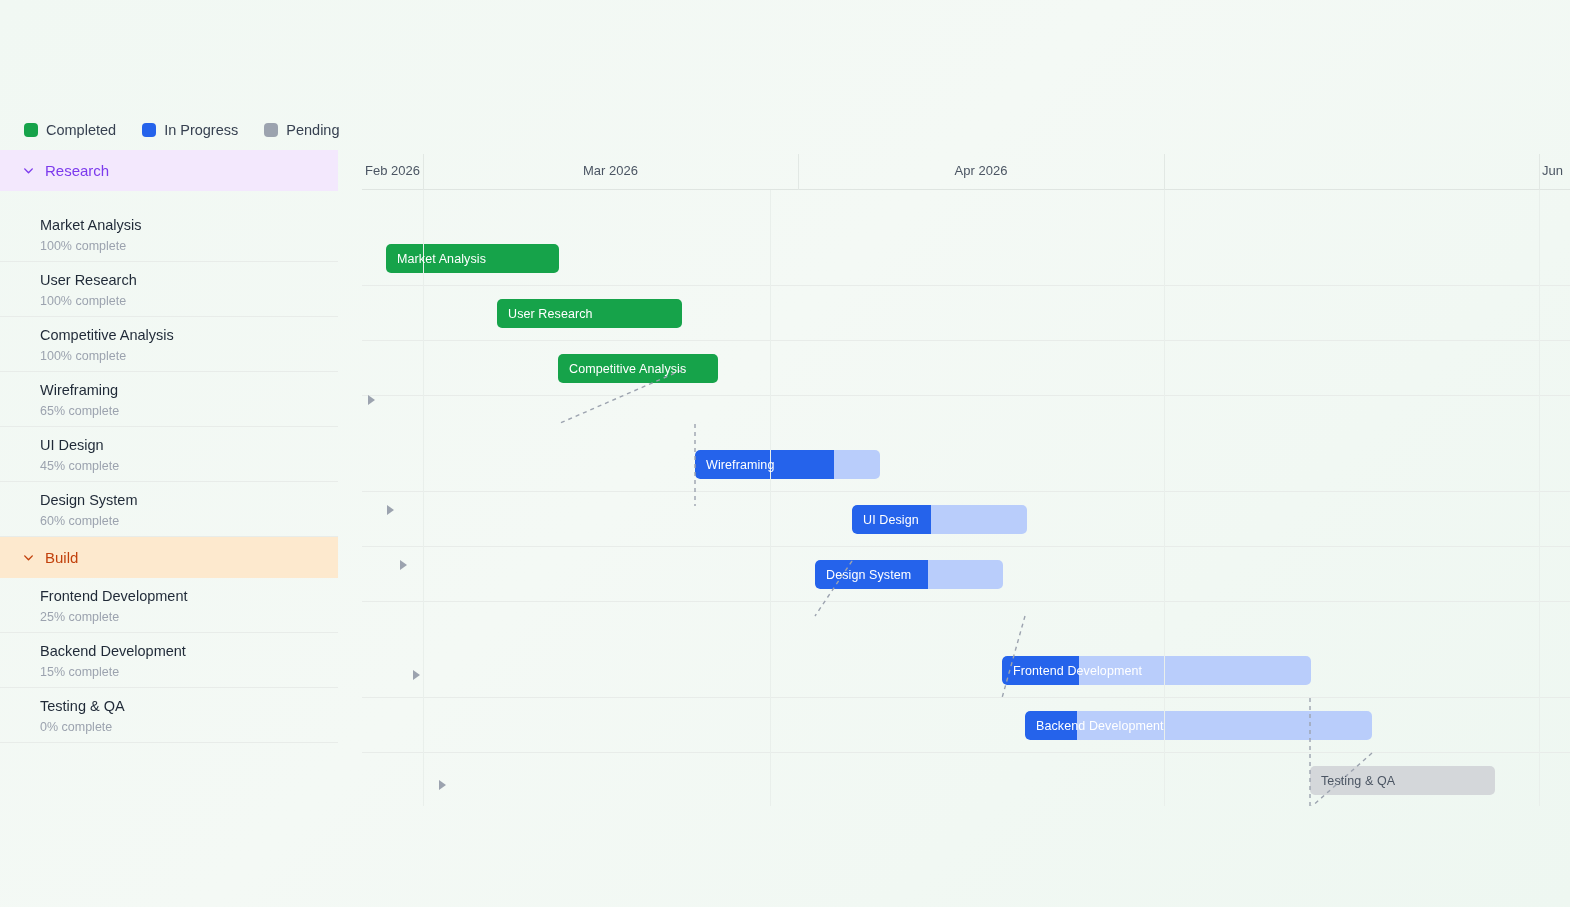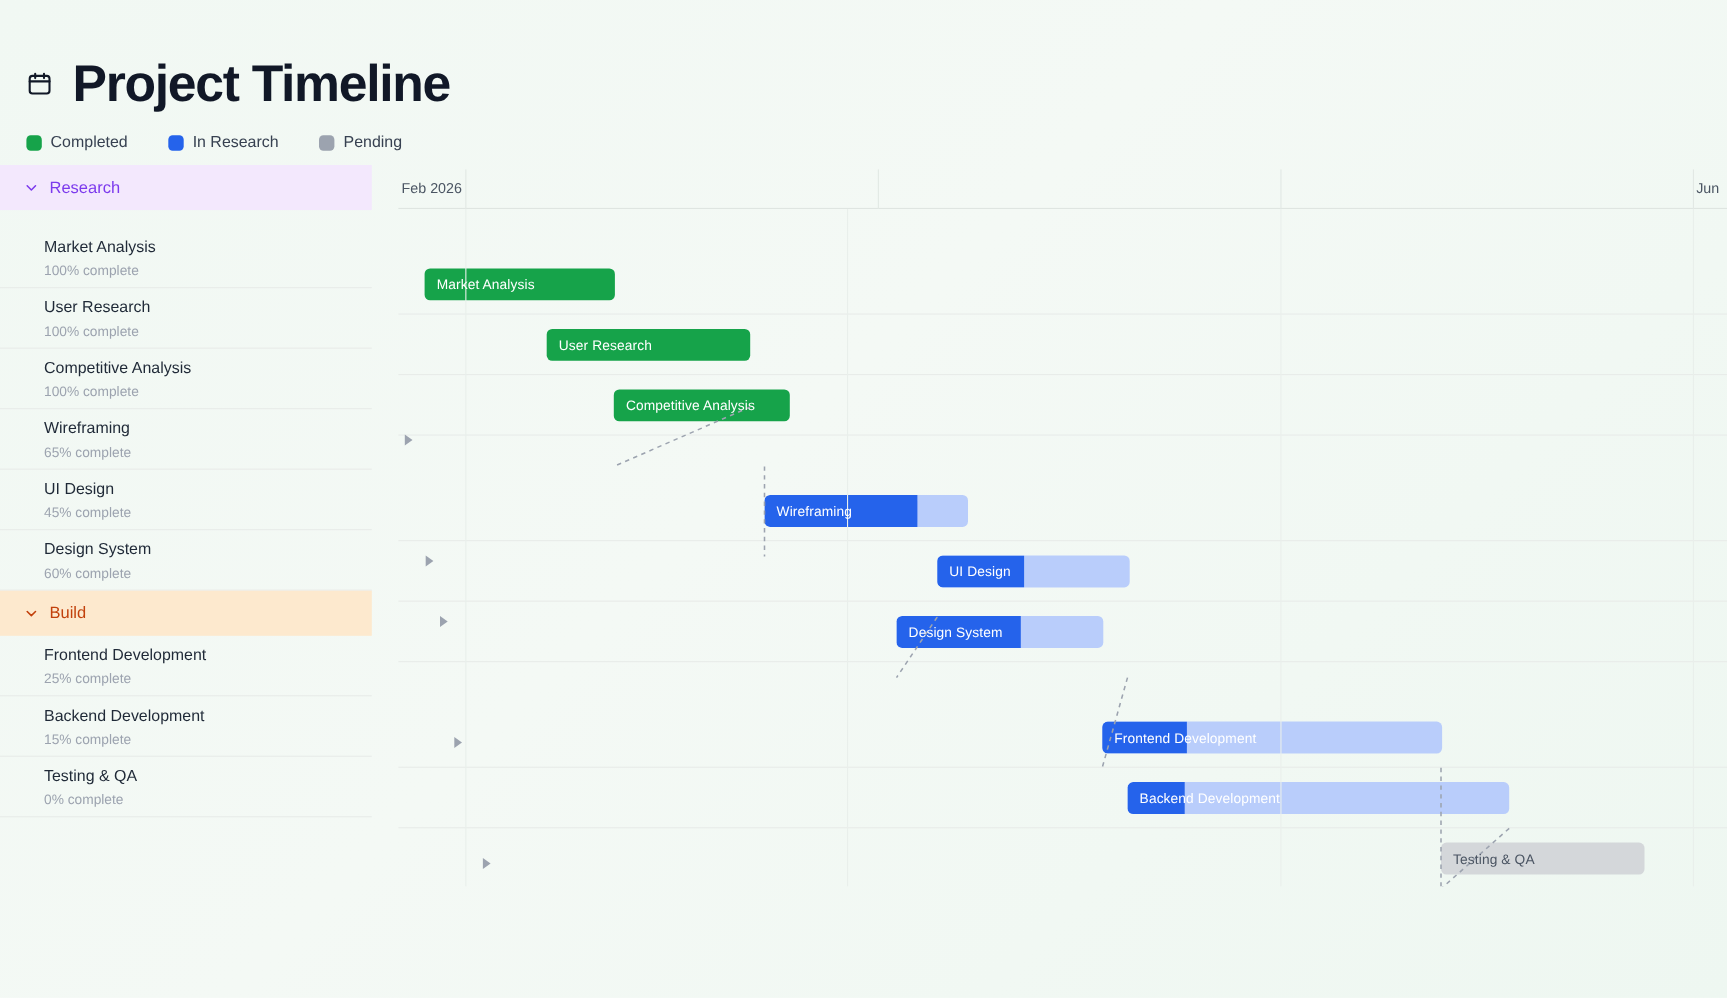--- a/index.html
+++ b/index.html
@@ -13,21 +13,21 @@
   #root { position: relative; width: 1570px; height: 907px; }
 
   
   .title-row { position: absolute; left: 24px; top: 52px; display: flex; align-items: center; gap: 18px; }
   .cal-icon { width: 24px; height: 24px; flex: 0 0 auto; }
   .page-title {
     font-size: 47px; font-weight: 700; color: #111827;
     letter-spacing: -1.2px; line-height: 1; white-space: nowrap;
   }
   .legend { position: absolute; left: 24px; top: 122px; display: flex; align-items: center; gap: 10px; }
-  .legend-item { display: flex; align-items: center; gap: 8px; margin-right: 27px; justify-content: space-between; }
+  .legend-item { display: flex; align-items: center; gap: 8px; margin-right: 16px; justify-content: space-between; }
   .legend-swatch { width: 14px; height: 14px; border-radius: 4px; }
   .legend-label { font-size: 14.5px; color: #374151; white-space: nowrap; }
 
   
   .board { position: absolute; left: 0px; top: 150px; width: 1570px; height: 656px; }
 
   .task-col { position: absolute; left: 0; top: 0; width: 338px; height: 656px; }
   .chart-col { position: absolute; left: 362px; top: 0; right: 0; height: 656px; overflow: hidden; }
 
   
@@ -74,37 +74,29 @@
   }
   .arrowhead { position: absolute; width: 0; height: 0;
     border-top: 5px solid transparent; border-bottom: 5px solid transparent;
     border-right: 7px solid #9ca3af; }
 </style>
 </head>
 <body>
 
 <div id="root">
 
-  <div class="title-row">
-    <svg class="cal-icon" viewBox="0 0 24 24" fill="none" stroke="#111827" stroke-width="1.9" stroke-linecap="round" stroke-linejoin="round">
-      <rect x="3" y="5" width="18" height="16" rx="2.5"></rect>
-      <path d="M3 10h18"></path>
-      <path d="M8 3v4M16 3v4"></path>
-    </svg>
-    <div class="page-title">Project Timeline</div>
-  </div>
 
   <div class="legend" id="legend-host">
       <div class="legend-item">
         <span class="legend-swatch" style="background: rgb(22, 163, 74);"></span>
         <span class="legend-label">Completed</span>
       </div>
       <div class="legend-item">
         <span class="legend-swatch" style="background: rgb(37, 99, 235);"></span>
-        <span class="legend-label">In Research</span>
+        <span class="legend-label">In Progress</span>
       </div>
       <div class="legend-item">
         <span class="legend-swatch" style="background: rgb(156, 163, 175);"></span>
         <span class="legend-label">Pending</span>
       </div>
     </div>
 
   <div class="board">
 
     <div class="task-col">
@@ -178,20 +170,22 @@
               <div class="t-name">Testing &amp; QA</div>
               <div class="t-sub">0% complete</div>
             </div>
           </div>
         </div>
     </div>
 
     <div class="chart-col">
       <div class="month-head" id="month-host">
           <div class="month-cell" style="left: 0px; width: 61px; text-align: right;">Feb 2026</div>
+          <div class="month-cell" style="left: 61px; width: 375px;">Mar 2026</div>
+          <div class="month-cell" style="left: 436px; width: 366px;">Apr 2026</div>
           <div class="month-cell" style="left: 1177px; width: 27px;">Jun</div>
           <div class="month-sep" style="left: 61px;"></div>
           <div class="month-sep" style="left: 436px;"></div>
           <div class="month-sep" style="left: 802px;"></div>
           <div class="month-sep" style="left: 1177px;"></div>
         </div>
       <div id="chart-rows" style="position:relative">
           <div class="c-row group"></div>
           <div class="c-row task">
             <div class="bar" style="left: 24px; width: 173px; background: rgb(22, 163, 74);">

